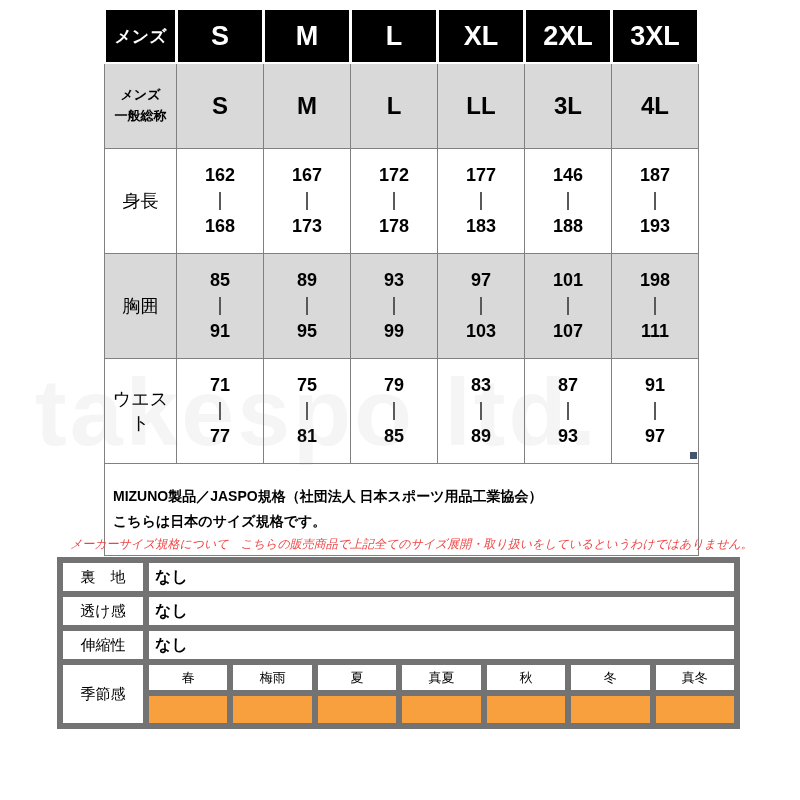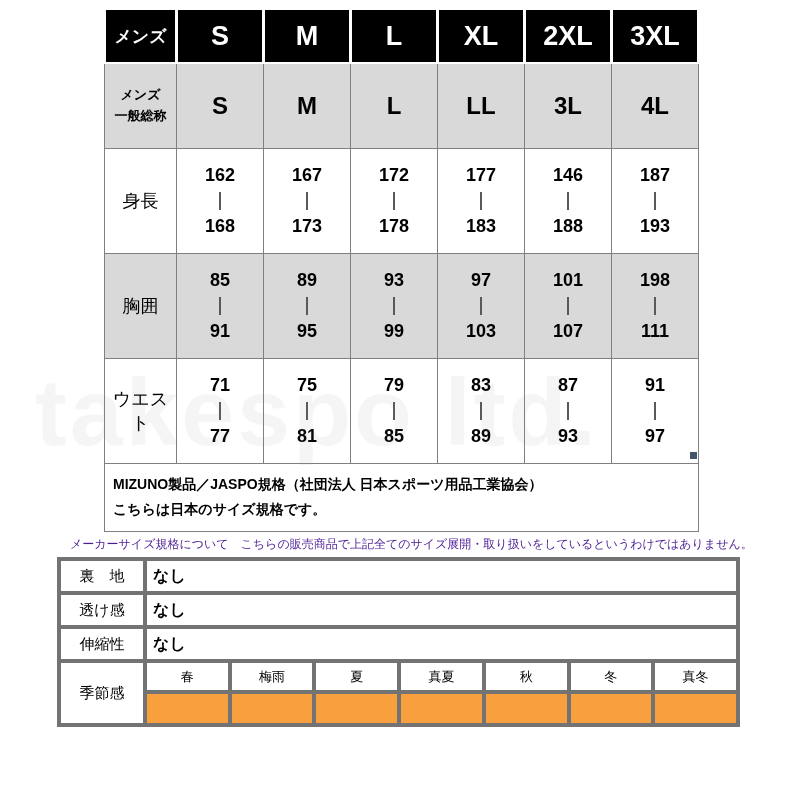--- a/index.html
+++ b/index.html
@@ -30,37 +30,37 @@
   .sub.sz { font-size: 24px; font-weight: bold; }
 
   tr.body-row { height: 105px; }
   .body-row th, .body-row td { border: 1px solid #808080; background: #fff; }
   tr.body-row.shaded th, tr.body-row.shaded td { background: #D9D9D9; }
   .rowlbl { font-size: 18px; font-weight: normal; }
   .num { display: block; font-size: 18px; font-weight: bold; }
   .rbar { display: block; width: 2px; height: 18px; background: #595959; margin: 6px auto; }
 
   td.note {
-    border: 1px solid #808080; text-align: left; padding: 8px 8px;
+    border: 1px solid #808080; text-align: left; padding: 20px 8px;
     font-size: 14px; font-weight: bold; line-height: 1.85; background: #fff;
   }
 
   
   .disclaimer {
     position: absolute; left: 70px; top: 536px; font-size: 12px;
-    color: #4c1d95; white-space: nowrap; letter-spacing: 0px;
+    color: #ef4444; white-space: nowrap; letter-spacing: 0px; font-style: italic;
   }
 
   
   table.spec-table {
     position: absolute; left: 57px; top: 557px; width: 683px;
     border-collapse: collapse; table-layout: fixed;
   }
   .spec-table col.slblcol { width: 86px; }
-  .spec-table th, .spec-table td { border: 4px solid #737373; background: #fff; }
+  .spec-table th, .spec-table td { border: 6px solid #737373; background: #fff; }
   .slbl { font-size: 15px; font-weight: normal; text-align: center; }
   tr.spec-row { height: 34px; }
   .sval { font-size: 16px; font-weight: bold; text-align: left; padding-left: 6px; }
   tr.season-head { height: 31px; }
   td.season { font-size: 13px; text-align: center; }
   tr.season-fill-row { height: 33px; }
 
   
   .watermark {
     position: absolute; left: 0; top: 358px; width: 634px; text-align: center;

